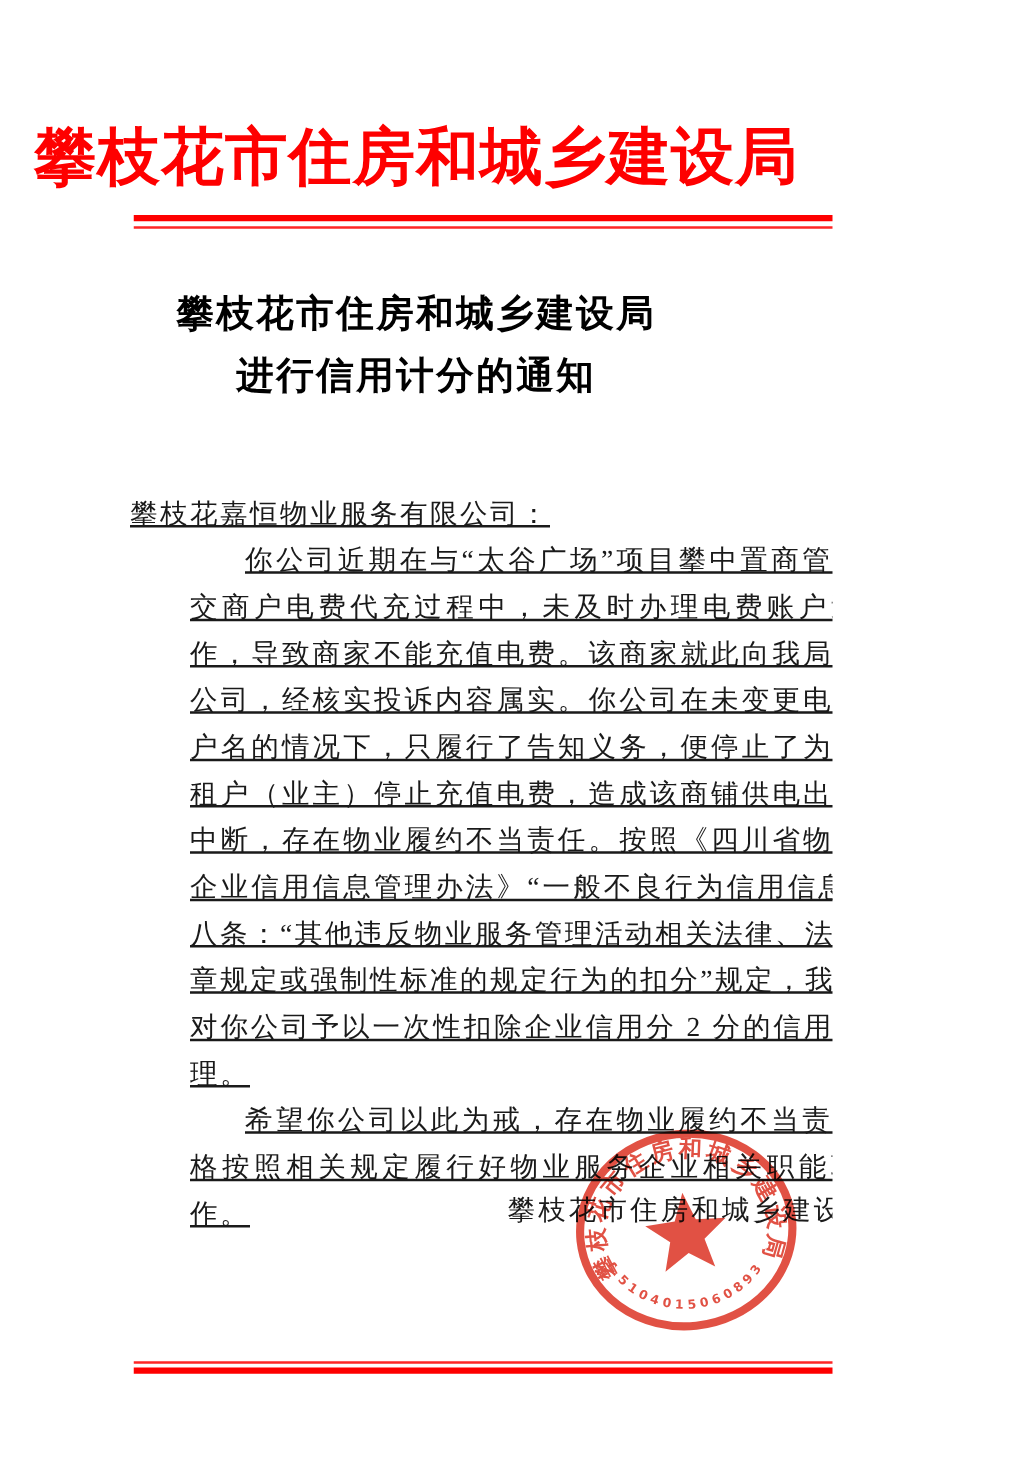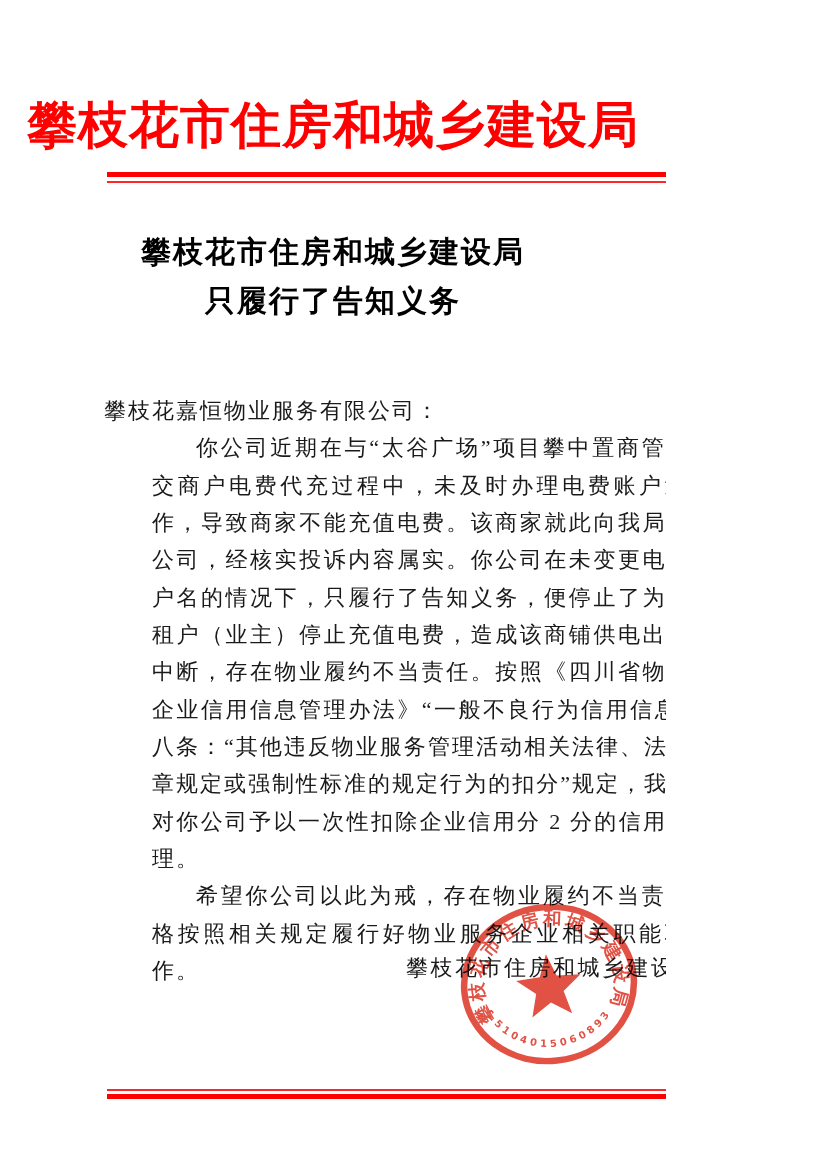--- a/index.html
+++ b/index.html
@@ -66,20 +66,21 @@
     font-size: 22px;
     line-height: 37.35px;
     letter-spacing: 2px;
     text-align: justify;
     text-justify: inter-character;
     color: #1a1a1a;
   }
   .body-text p {
     margin: 0;
     padding: 0;
+    text-decoration: underline;
   }
   .body-text p.indent {
     text-indent: 2em;
     margin-left: 48px;
   }
 
   
   .signature-block {
     position: absolute;
     top: 953px;
@@ -112,21 +113,21 @@
 
 <div class="page">
 
   <div class="letterhead">攀枝花市住房和城乡建设局</div>
 
   <div class="rule rule-top-thick"></div>
   <div class="rule rule-top-thin"></div>
 
   <div class="doc-title">
     <div class="t-line">攀枝花市住房和城乡建设局</div>
-    <div class="t-line">只履行了告知义务</div>
+    <div class="t-line">进行信用计分的通知</div>
   </div>
 
   <div class="body-text">
     <p class="salutation">攀枝花嘉恒物业服务有限公司：</p>
     <p class="indent">你公司近期在与“太谷广场”项目攀中置商管公司移交商户电费代充过程中，未及时办理电费账户过户工作，导致商家不能充值电费。该商家就此向我局投诉你公司，经核实投诉内容属实。你公司在未变更电费缴费户名的情况下，只履行了告知义务，便停止了为其商铺租户（业主）停止充值电费，造成该商铺供电出现数天中断，存在物业履约不当责任。按照《四川省物业服务企业信用信息管理办法》“一般不良行为信用信息”第十八条：“其他违反物业服务管理活动相关法律、法规、规章规定或强制性标准的规定行为的扣分”规定，我局决定对你公司予以一次性扣除企业信用分 2 分的信用计分处理。</p>
     <p class="indent">希望你公司以此为戒，存在物业履约不当责任，严格按照相关规定履行好物业服务企业相关职能职责工作。</p>
   </div>
 
   <div class="signature-block">
     <div class="sign-name">攀枝花市住房和城乡建设局</div>

